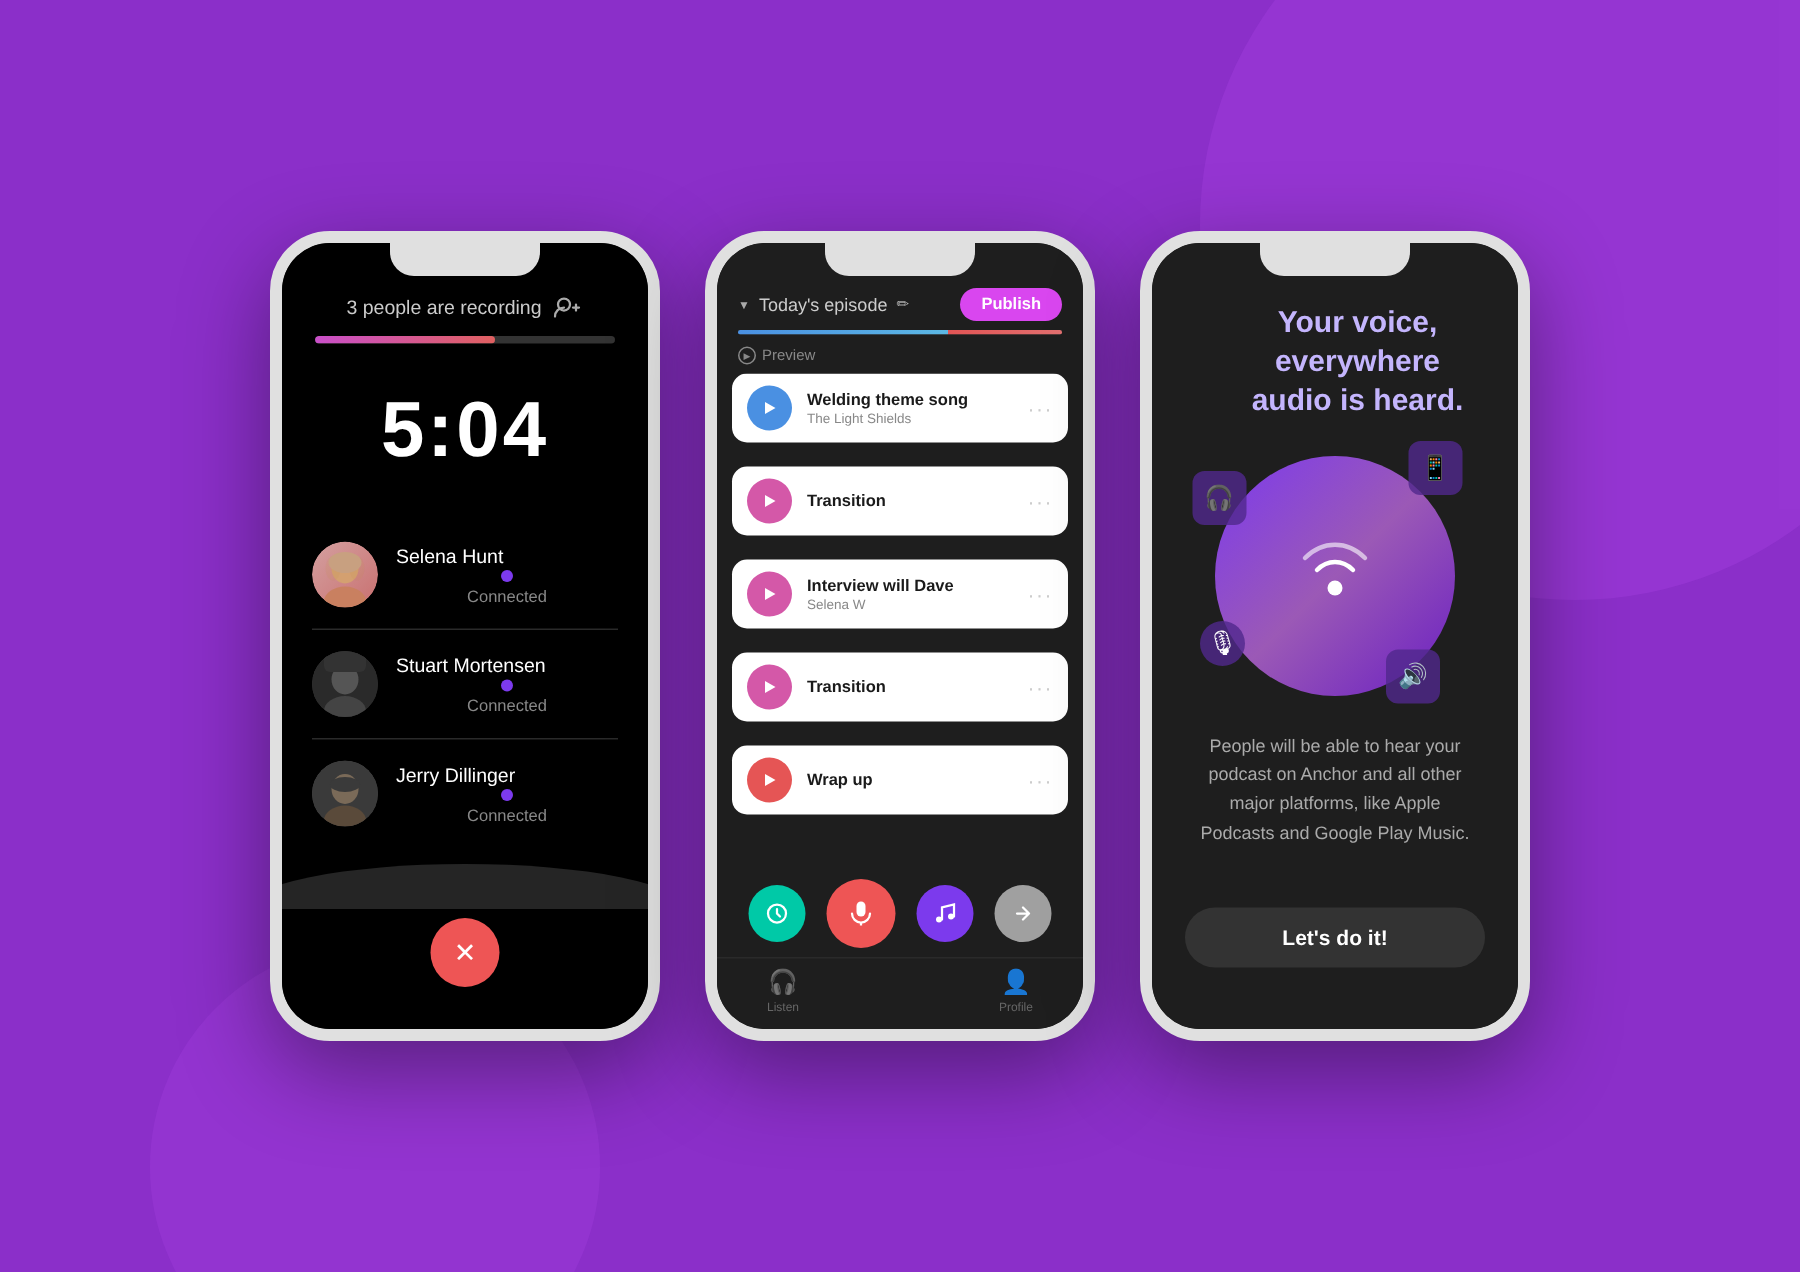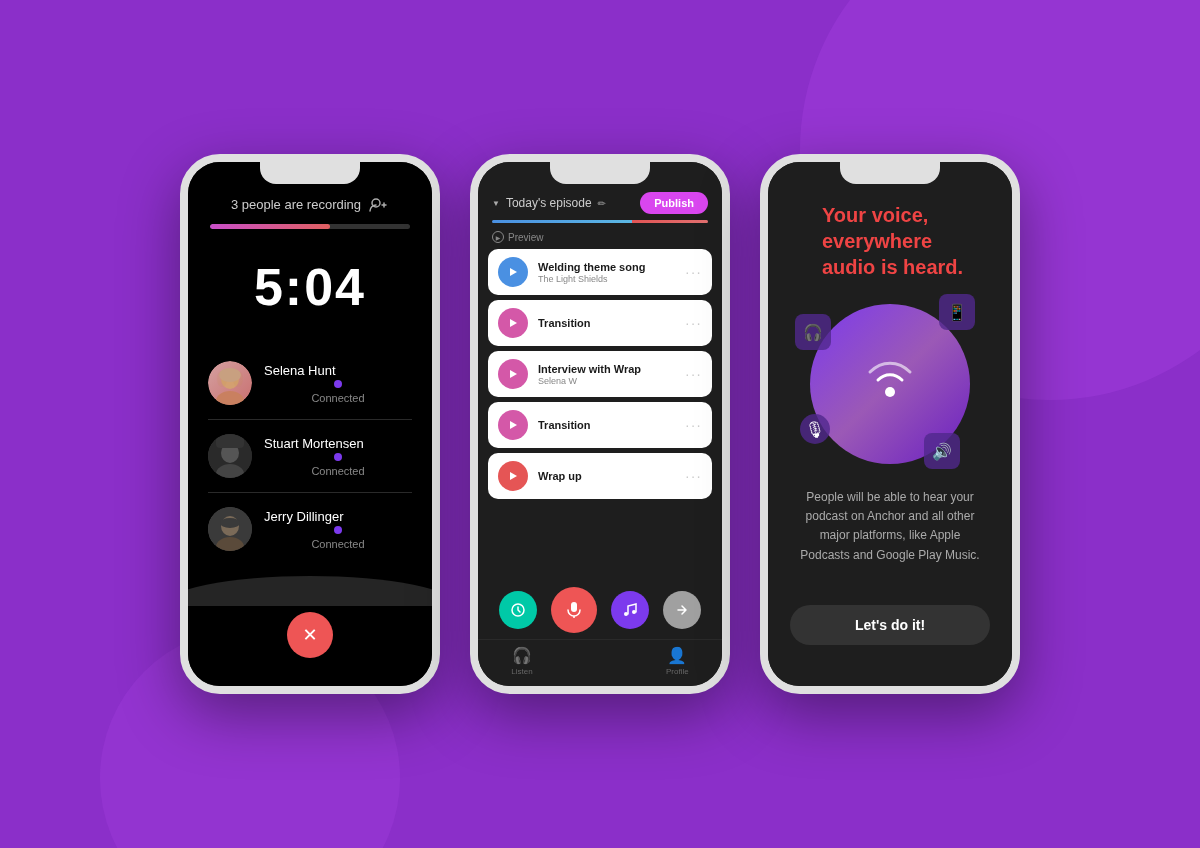--- a/index.html
+++ b/index.html
@@ -299,21 +299,21 @@
       font-size: 6px;
       color: #888;
     }
 
     .track-list {
       flex: 1;
       overflow: hidden;
       padding: 0 10px;
       display: flex;
       flex-direction: column;
-      gap: 5px;
+      gap: 16px;
     }
 
     .track-item {
       background: white;
       border-radius: 10px;
       display: flex;
       align-items: center;
       padding: 8px 10px;
       gap: 10px;
     }
@@ -417,21 +417,22 @@
       display: flex;
       flex-direction: column;
       align-items: center;
       padding-top: 40px;
       color: white;
     }
 
     .tagline {
       font-size: 20px;
       font-weight: 700;
-      color: #ef4444;
+      color: #c4b5fd;
+      text-align: center;
       line-height: 1.3;
       padding: 0 24px;
       margin-bottom: 24px;
       margin-left: 30px;
     }
 
     .illustration-circle {
       width: 160px;
       height: 160px;
       border-radius: 50%;
@@ -630,21 +631,21 @@
           <span class="track-more">···</span>
         </div>
 
         <div class="track-item">
           <div class="track-play-btn track-play-pink">
             <svg width="12" height="12" viewBox="0 0 12 12">
                 <polygon points="3,2 10,6 3,10" fill="white"></polygon>
               </svg>
           </div>
           <div class="track-info">
-            <div class="track-name">Interview with Wrap</div>
+            <div class="track-name">Interview will Dave</div>
             <div class="track-subtitle">Selena W</div>
           </div>
           <span class="track-more">···</span>
         </div>
 
         <div class="track-item">
           <div class="track-play-btn track-play-pink">
             <svg width="12" height="12" viewBox="0 0 12 12">
                 <polygon points="3,2 10,6 3,10" fill="white"></polygon>
               </svg>

